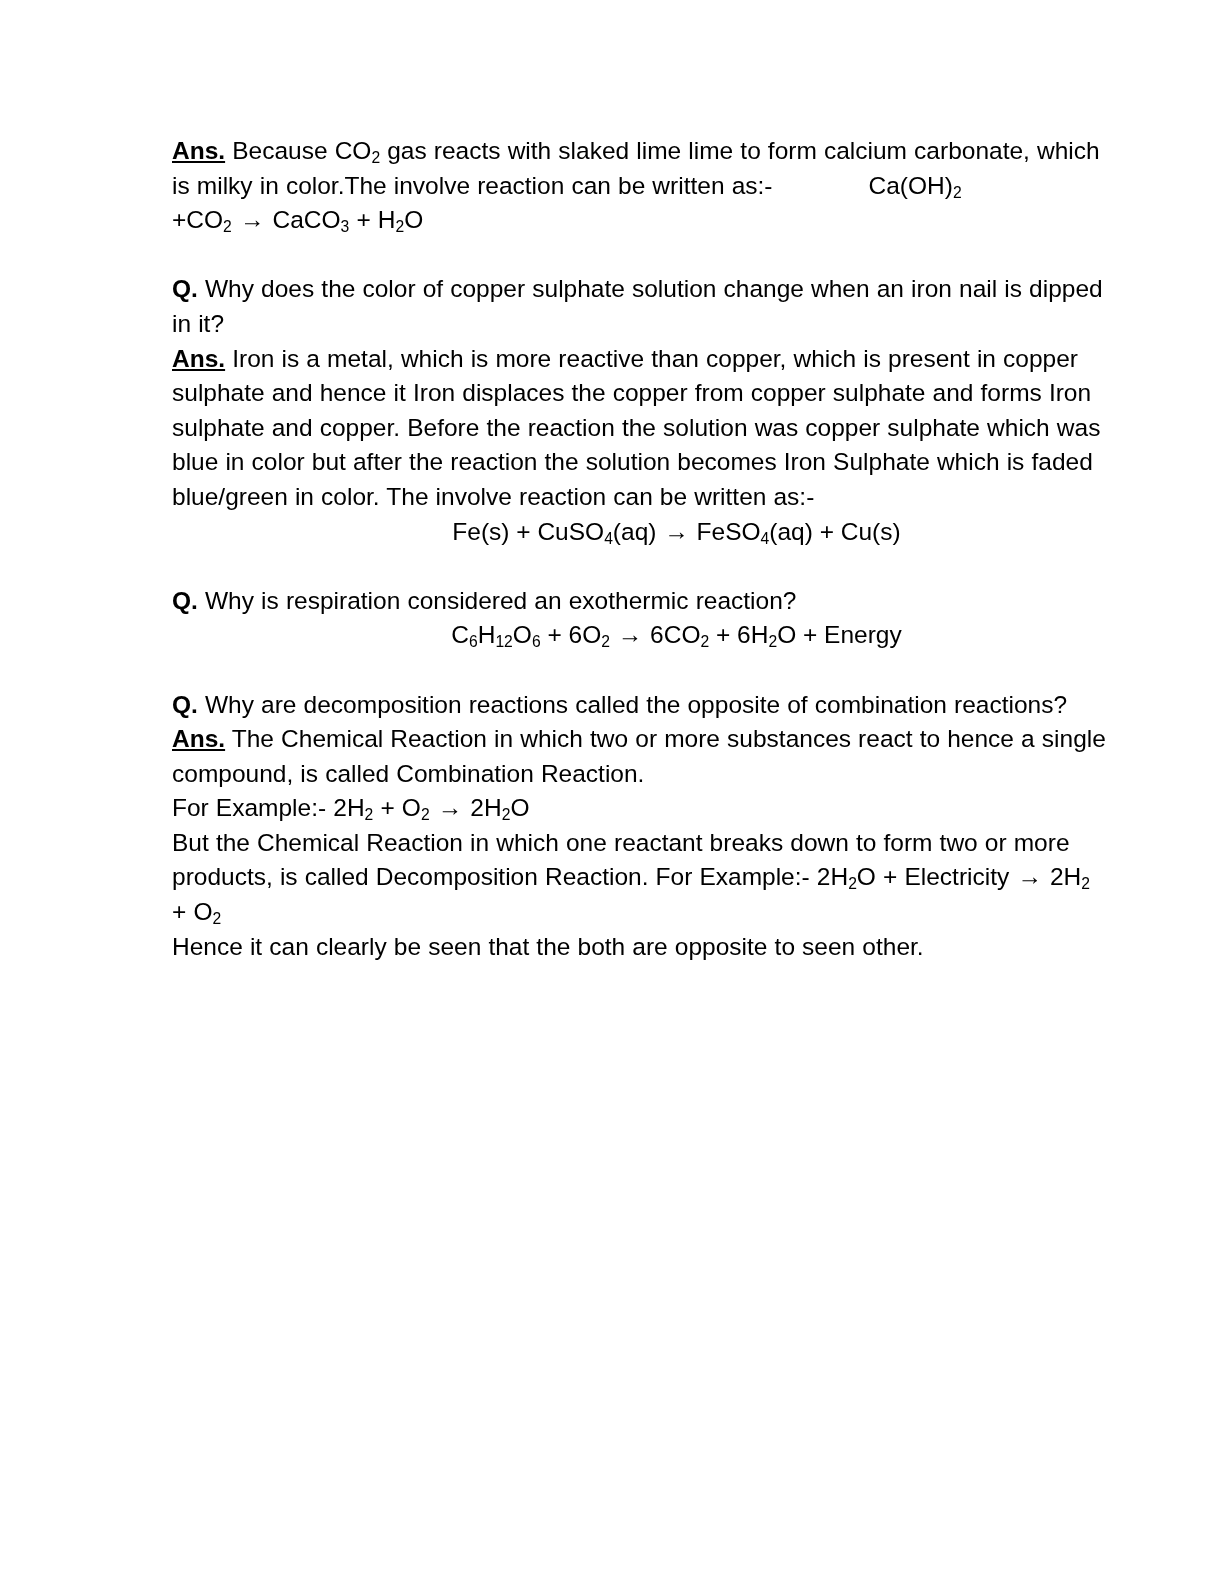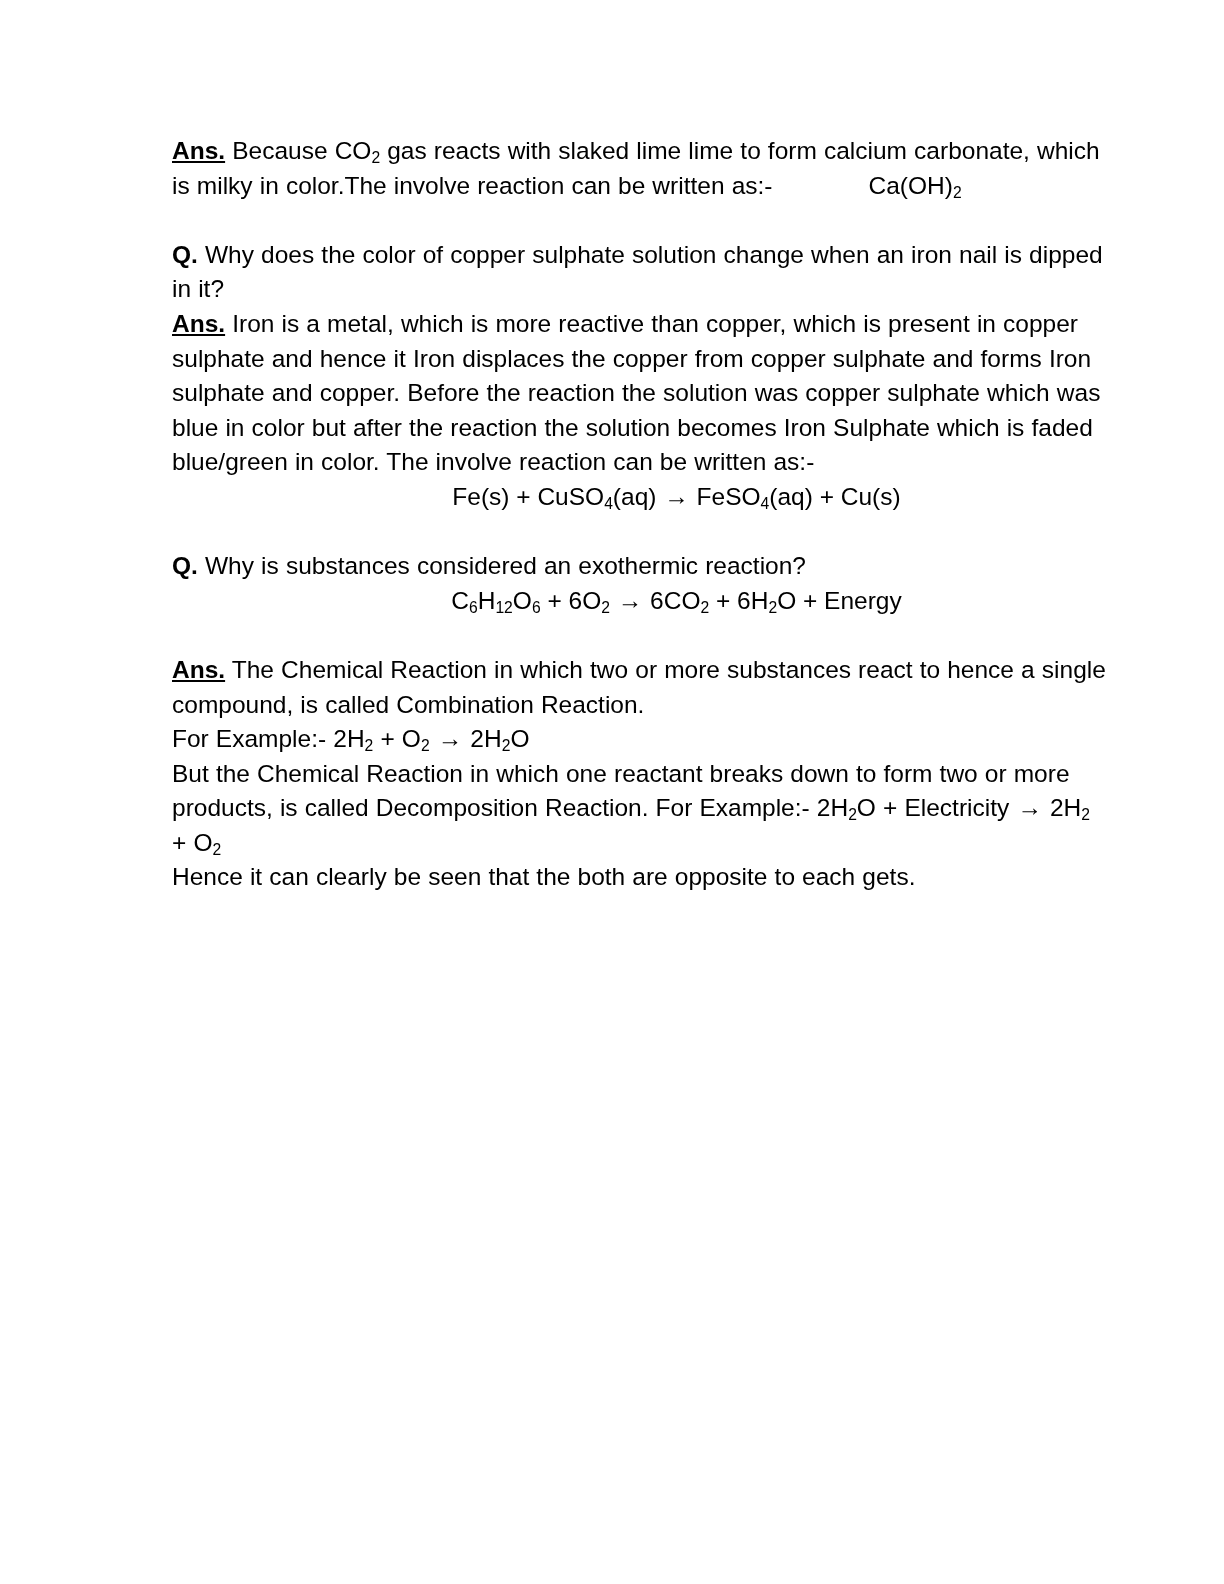--- a/index.html
+++ b/index.html
@@ -66,36 +66,38 @@
     padding: 0 1px;
   }
 </style>
 </head>
 <body>
 
 <div class="page">
   <div class="content">
 
     <p class="para"><span class="lead">Ans.</span><span> Because CO<sub>2</sub> gas reacts with slaked lime lime to form calcium carbonate, which is milky in color.The involve reaction can be written as:-</span><span class="gap"></span><span>Ca(OH)<sub>2</sub></span></p>
+    <p class="para">+CO<sub>2</sub> <span class="arr">→</span> CaCO<sub>3</sub> + H<sub>2</sub>O</p>
 
     <div class="spacer"></div>
 
     <p class="para"><span class="lead-plain">Q.</span><span> Why does the color of copper sulphate solution change when an iron nail is dipped in it?</span></p>
     <p class="para"><span class="lead">Ans.</span><span> Iron is a metal, which is more reactive than copper, which is present in copper sulphate and hence it Iron displaces the copper from copper sulphate and forms Iron sulphate and copper. Before the reaction the solution was copper sulphate which was blue in color but after the reaction the solution becomes Iron Sulphate which is faded blue/green in color. The involve reaction can be written as:-</span></p>
     <p class="eq-line">Fe(s) + CuSO<sub>4</sub>(aq) <span class="arr">→</span> FeSO<sub>4</sub>(aq) + Cu(s)</p>
 
     <div class="spacer"></div>
 
-    <p class="para"><span class="lead-plain">Q.</span><span> Why is substances considered an exothermic reaction?</span></p>
+    <p class="para"><span class="lead-plain">Q.</span><span> Why is respiration considered an exothermic reaction?</span></p>
     <p class="eq-line">C<sub>6</sub>H<sub>12</sub>O<sub>6</sub> + 6O<sub>2</sub> <span class="arr">→</span> 6CO<sub>2</sub> + 6H<sub>2</sub>O + Energy</p>
 
     <div class="spacer"></div>
 
+    <p class="para"><span class="lead-plain">Q.</span><span> Why are decomposition reactions called the opposite of combination reactions?</span></p>
     <p class="para"><span class="lead">Ans.</span><span> The Chemical Reaction in which two or more substances react to hence a single compound, is called Combination Reaction.</span></p>
     <p class="para">For Example:- 2H<sub>2</sub> + O<sub>2</sub> <span class="arr">→</span> 2H<sub>2</sub>O</p>
     <p class="para">But the Chemical Reaction in which one reactant breaks down to form two or more products, is called Decomposition Reaction. For Example:- 2H<sub>2</sub>O + Electricity <span class="arr">→</span> 2H<sub>2</sub> + O<sub>2</sub></p>
-    <p class="para">Hence it can clearly be seen that the both are opposite to each gets.</p>
+    <p class="para">Hence it can clearly be seen that the both are opposite to seen other.</p>
 
     <div class="spacer"></div>
 
 
   </div>
 </div>
 
 </body></html>

